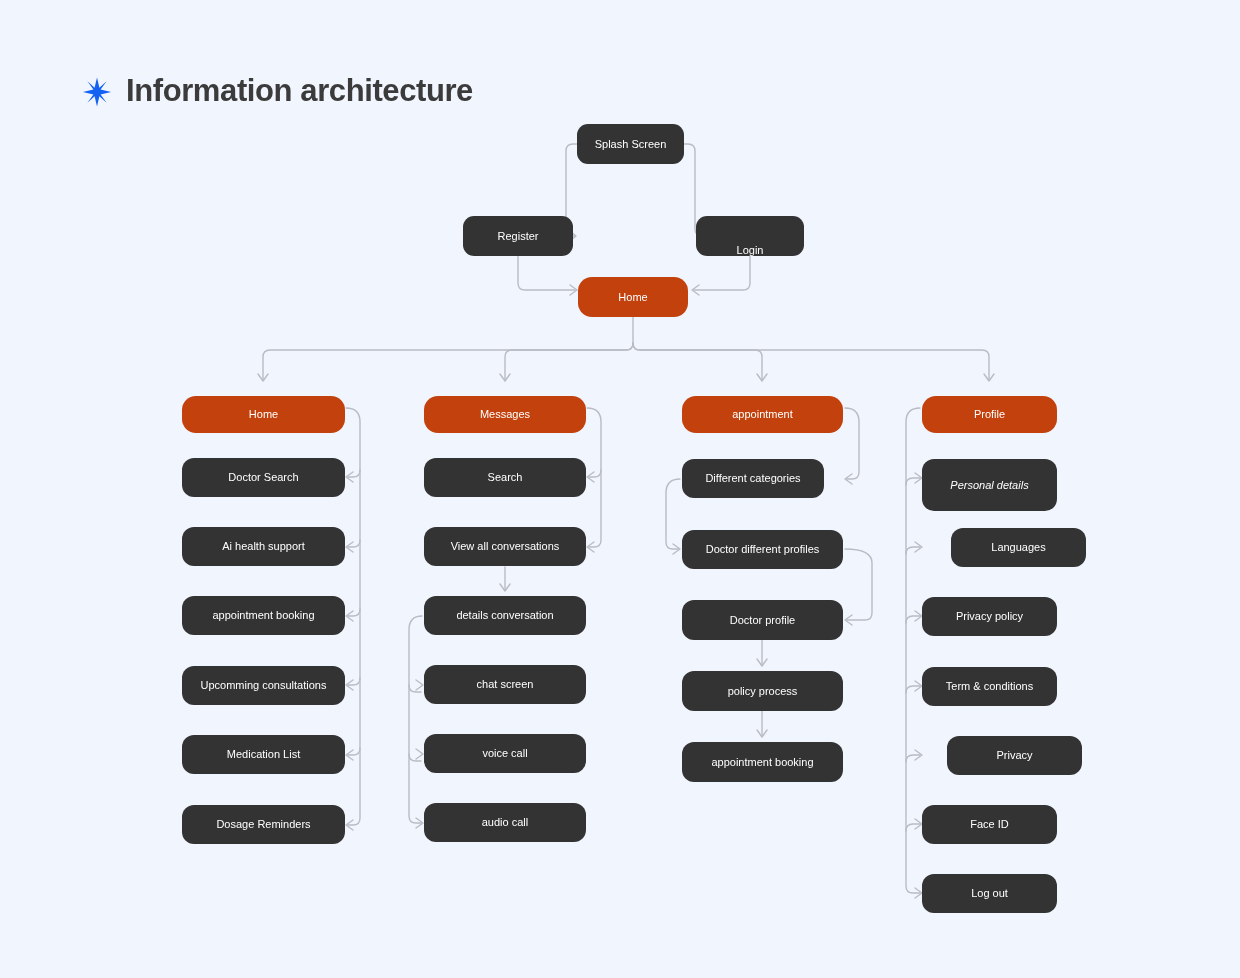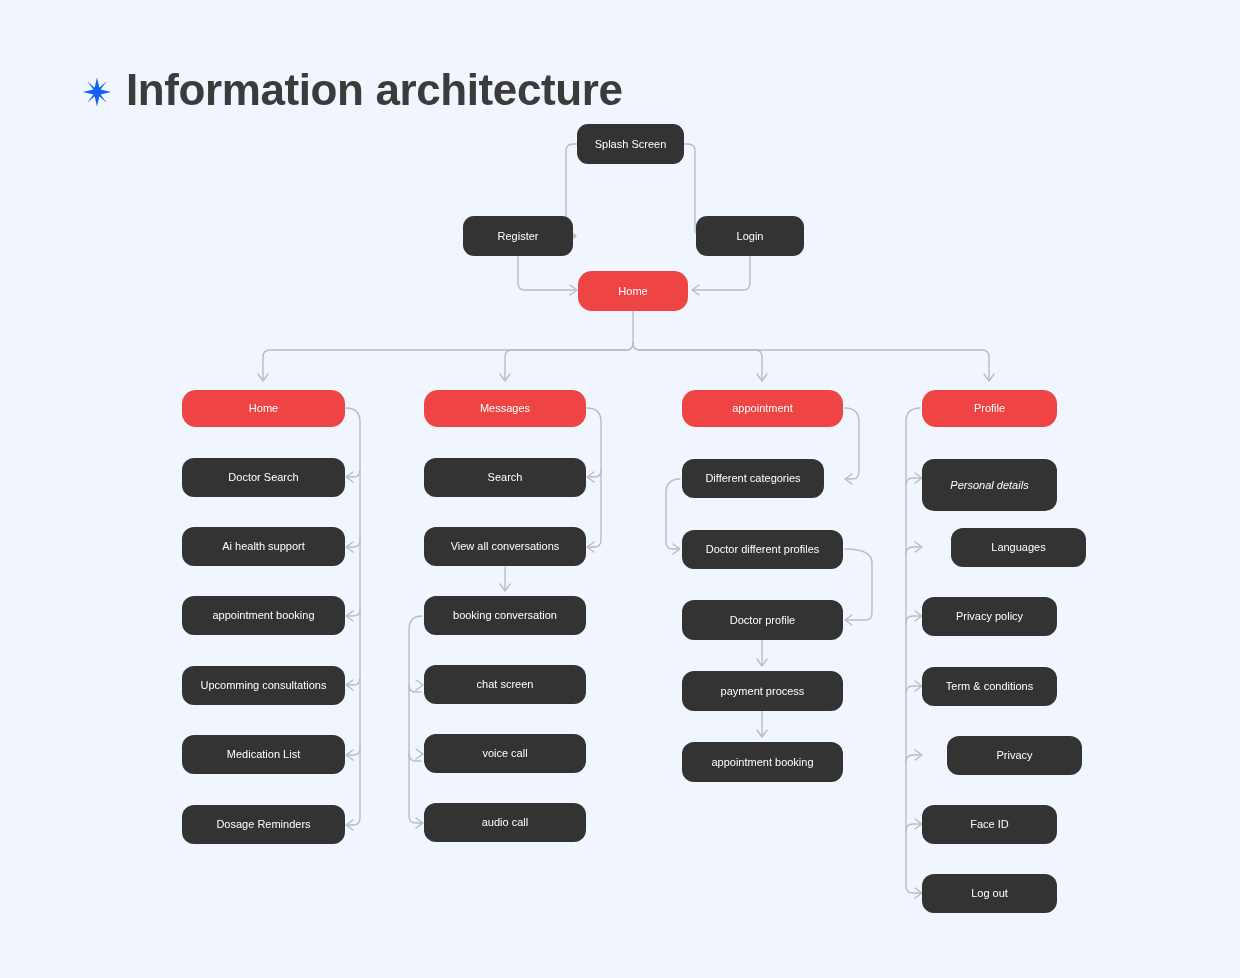--- a/index.html
+++ b/index.html
@@ -30,21 +30,21 @@
     height: 56px;
   }
   #star-icon {
     width: 30px;
     height: 30px;
     flex: 0 0 30px;
     display: block;
     margin-top: 4px;
   }
   #page-title {
-    font-size: 44px;
+    font-size: 31px;
     font-weight: 700;
     color: #3b3b3b;
     letter-spacing: -0.4px;
     line-height: 1;
     white-space: nowrap;
     text-align: right;
   }
 
   
   #wires {
@@ -83,23 +83,24 @@
     color: #ffffff;
     padding: 0 8px;
     user-select: none;
     z-index: 2;
   }
   .node.dark {
     background: #333333;
     font-weight: 400;
   }
   .node.accent {
-    background: #ef4444;
+    background: #c2410c;
     font-weight: 500;
     border-radius: 14px;
+    margin-top: 6px;
   }
   .node.top {
     border-radius: 11px;
   }
 </style>
 </head>
 <body>
 
 <div id="stage">
 
@@ -199,21 +200,21 @@
   </svg>
 
   <div class="node dark top" style="left:577px; top:124px; width:107px; height:40px;">
     <span>Splash Screen</span>
   </div>
 
   <div class="node dark top" style="left:463px; top:216px; width:110px; height:40px;">
     <span>Register</span>
   </div>
 
-  <div class="node dark top" style="left:696px; top:216px; width:108px; height:40px;">
+  <div class="node dark top" style="left:696px; top:216px; width:108px; height:40px;align-items:flex-end;">
     <span>Login</span>
   </div>
 
   <div class="node accent" style="left:578px; top:271px; width:110px; height:40px;">
     <span>Home</span>
   </div>
 
   <div class="node accent" style="left:182px; top:390px; width:163px; height:37px;">
     <span>Home</span>
   </div>
@@ -239,21 +240,21 @@
   <div class="node accent" style="left:424px; top:390px; width:162px; height:37px;">
     <span>Messages</span>
   </div>
   <div class="node dark" style="left:424px; top:458px; width:162px; height:39px;">
     <span>Search</span>
   </div>
   <div class="node dark" style="left:424px; top:527px; width:162px; height:39px;">
     <span>View all conversations</span>
   </div>
   <div class="node dark" style="left:424px; top:596px; width:162px; height:39px;">
-    <span>booking conversation</span>
+    <span>details conversation</span>
   </div>
   <div class="node dark" style="left:424px; top:665px; width:162px; height:39px;">
     <span>chat screen</span>
   </div>
   <div class="node dark" style="left:424px; top:734px; width:162px; height:39px;">
     <span>voice call</span>
   </div>
   <div class="node dark" style="left:424px; top:803px; width:162px; height:39px;">
     <span>audio call</span>
   </div>
@@ -264,21 +265,21 @@
   <div class="node dark" style="left:682px; top:459px; width:142px; height:39px;">
     <span>Different categories</span>
   </div>
   <div class="node dark" style="left:682px; top:530px; width:161px; height:39px;">
     <span>Doctor different profiles</span>
   </div>
   <div class="node dark" style="left:682px; top:600px; width:161px; height:40px;">
     <span>Doctor profile</span>
   </div>
   <div class="node dark" style="left:682px; top:671px; width:161px; height:40px;">
-    <span>payment process</span>
+    <span>policy process</span>
   </div>
   <div class="node dark" style="left:682px; top:742px; width:161px; height:40px;">
     <span>appointment booking</span>
   </div>
 
   <div class="node accent" style="left:922px; top:390px; width:135px; height:37px;">
     <span>Profile</span>
   </div>
   <div class="node dark" style="left:922px; top:459px; width:135px; height:52px;font-style:italic;">
     <span>Personal details</span>

